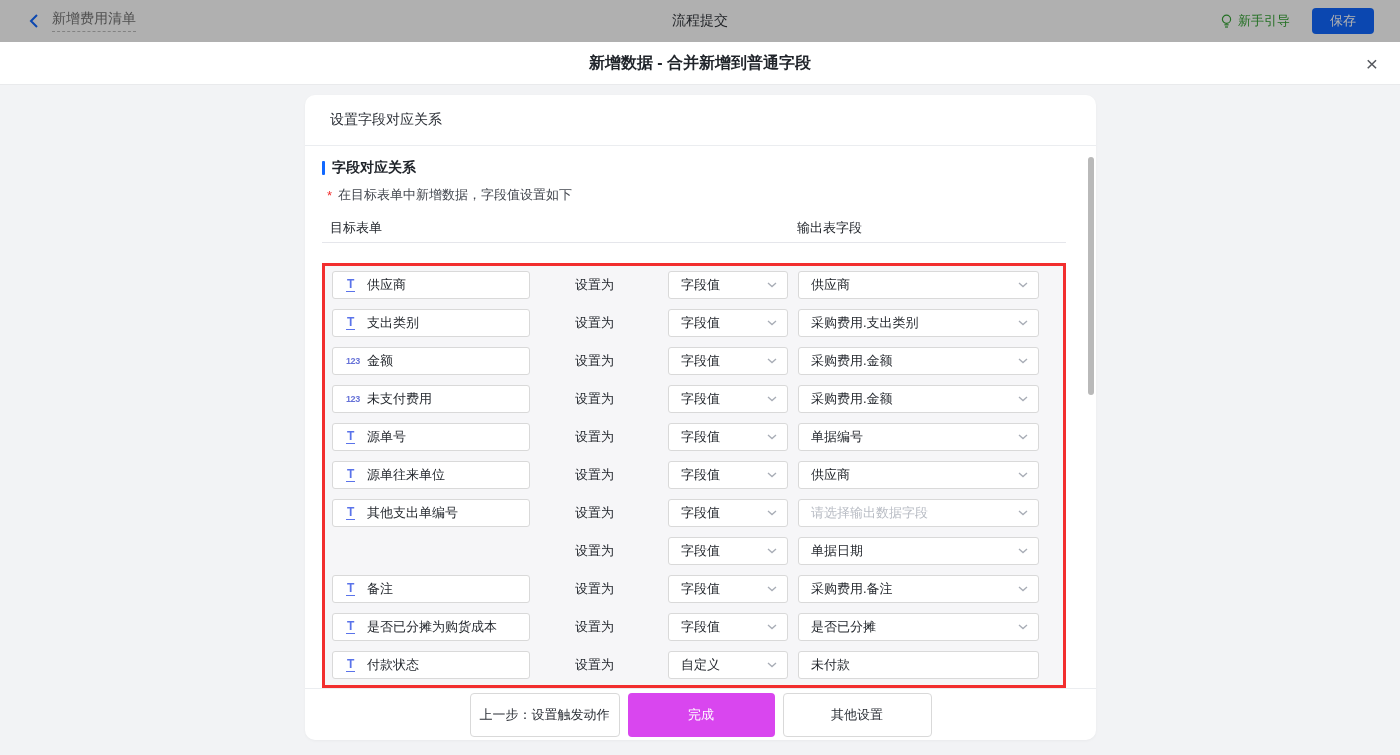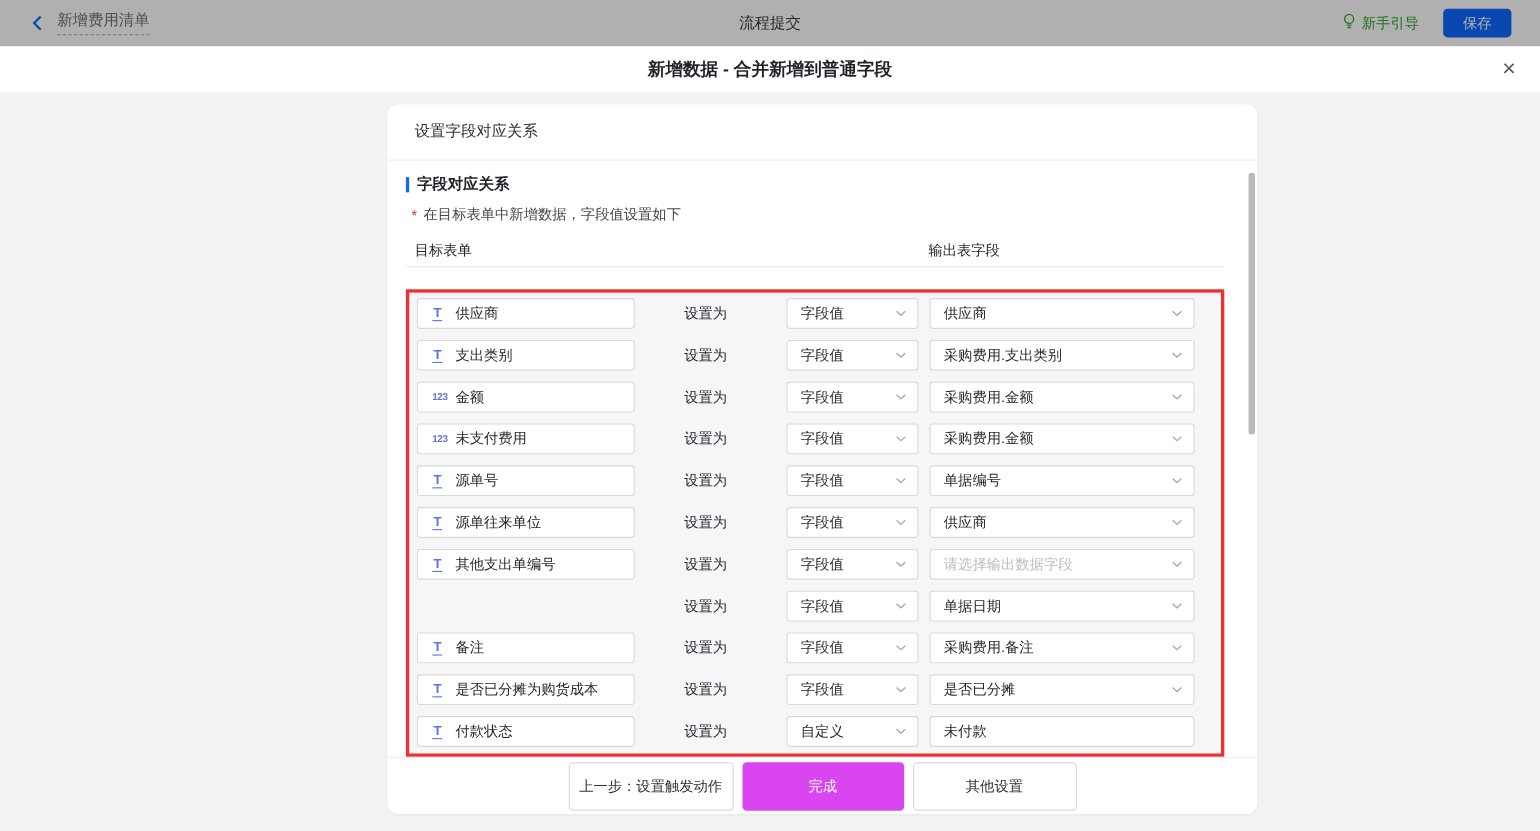--- a/index.html
+++ b/index.html
@@ -10,35 +10,35 @@
   .topbar { position:absolute; left:0; top:0; width:1400px; height:42px;
     background:#ffffff; display:flex; align-items:center; }
   .tb-dim { position:absolute; inset:0; background:rgba(0,0,0,0.31); pointer-events:none; z-index:5; }
   .tb-left { display:flex; align-items:center; margin-left:28px; }
   .back-ic { color:#1168ff; display:flex; align-items:center; cursor:pointer; }
   .tb-title { margin-left:12px; font-size:14px; color:#737373;
     padding-bottom:3px; border-bottom:1px dashed #bdbdbd; }
   .tb-center { position:absolute; left:0; right:0; text-align:center;
     font-size:14px; color:#33373d; }
   .tb-right { position:absolute; right:26px; display:flex; align-items:center; gap:22px; }
-  .guide { display:flex; align-items:flex-start; gap:5px; font-size:13px; color:#36a336; cursor:pointer;font-family:Liberation Serif, serif; }
+  .guide { display:flex; align-items:center; gap:5px; font-size:13px; color:#36a336; cursor:pointer;font-family:Liberation Serif, serif; }
   .save-btn { width:62px; height:26px; background:#1168ff; color:#fff; border:none;
     border-radius:4px; font-size:13px; cursor:pointer; }
 
   
   .modal { position:absolute; left:0; top:42px; width:1400px; height:713px; background:#f2f3f5; }
   .modal-head { position:relative; height:43px; background:#fff; border-bottom:1px solid #e9eaec;
     display:flex; align-items:center; justify-content:center; }
   .m-title { font-size:16px; font-weight:700; color:#1f2329; }
   .m-close { position:absolute; right:22px; top:50%; transform:translateY(-50%);
     font-size:21px; font-weight:400; color:#55585e; cursor:pointer; line-height:1; }
 
   
   .card { position:absolute; left:305px; top:53px; width:791px; height:645px;
-    background:#fff; border-radius:10px; box-shadow:0 1px 3px rgba(0,0,0,0.04);margin-left:47px; }
+    background:#fff; border-radius:10px; box-shadow:0 1px 3px rgba(0,0,0,0.04); }
   .card-head { height:51px; display:flex; align-items:center; padding-left:25px;
     font-size:14px; color:#2b2f36; border-bottom:1px solid #ebedf0; }
   .card-content { position:relative; padding:13px 17px 0 17px; }
 
   .sec-title { display:flex; align-items:center; height:18px; }
   .bluebar { width:3px; height:14px; background:#1168ff; border-radius:1px; margin-right:7px; }
   .sec-title span.txt { font-size:14px; font-weight:700; color:#1f2329; }
 
   .instruction { margin-top:9px; padding-left:5px; font-size:13px; color:#42464e;
     display:flex; align-items:center; }

